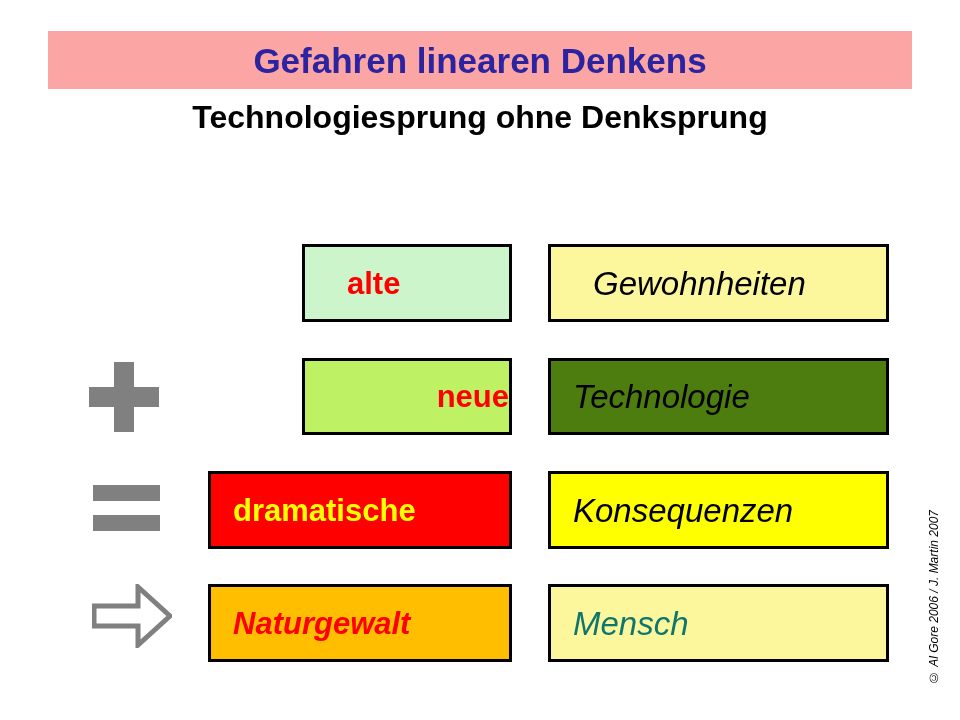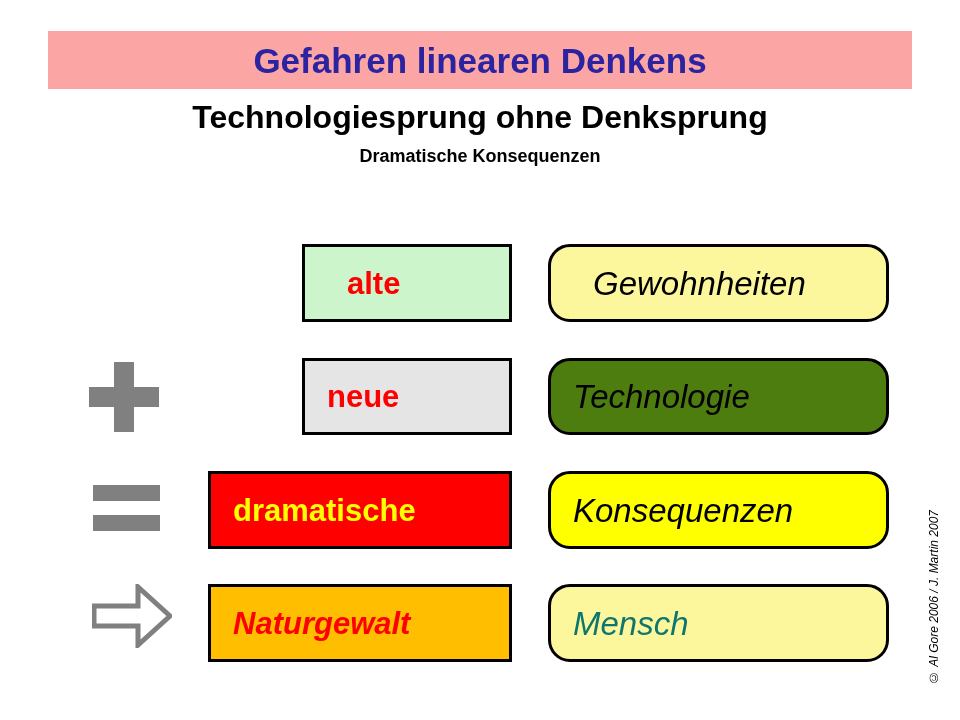--- a/index.html
+++ b/index.html
@@ -151,21 +151,21 @@
   }
 
   
   .row1 { top: 244px; height: 78px; padding-left: 20px; }
   .row2 { top: 358px; height: 77px; }
   .row3 { top: 471px; height: 78px; }
   .row4 { top: 584px; height: 78px; }
 
   .col-left-narrow { left: 302px; width: 210px; }
   .col-left-wide   { left: 208px; width: 304px; }
-  .col-right       { left: 548px; width: 341px; border-radius: 22px; }
+  .col-right       { left: 548px; width: 341px; }
 
   
   .copyright {
     position: absolute;
     left: 928px;
     top: 510px;
     font-family: "Liberation Sans", sans-serif;
     font-style: italic;
     font-size: 12px;
     color: #000000;
@@ -179,21 +179,20 @@
 </head>
 <body>
 
 <div id="slide" style="background: rgb(255, 255, 255);">
 
   <div class="title-banner" style="background: #fca5a5;">
     <div class="title-text" style="color: rgb(43, 35, 160);">Gefahren linearen Denkens</div>
   </div>
 
   <div class="subtitle-1">Technologiesprung ohne Denksprung</div>
-  <div class="subtitle-2">Dramatische Konsequenzen</div>
 
   <div class="op op-plus">
     <div class="bar-h" style="background: rgb(128, 128, 128);"></div>
     <div class="bar-v" style="background: rgb(128, 128, 128);"></div>
   </div>
 
   <div class="op op-equals">
     <div class="eq-bar top" style="background: rgb(128, 128, 128);"></div>
     <div class="eq-bar bottom" style="background: rgb(128, 128, 128);"></div>
   </div>
@@ -204,21 +203,21 @@
     </svg>
   </div>
 
   <div class="box row1 col-left-narrow" id="b-l-0" style="background: rgb(204, 245, 204); border-color: rgb(0, 0, 0);">
     <span class="box-label label-left" style="color: rgb(255, 0, 0);">alte</span>
   </div>
   <div class="box row1 col-right" id="b-r-0" style="background: rgb(252, 247, 157); border-color: rgb(0, 0, 0);">
     <span class="box-label label-right" style="color: rgb(0, 0, 0);">Gewohnheiten</span>
   </div>
 
-  <div class="box row2 col-left-narrow" id="b-l-1" style="background: #e5e5e5; border-color: rgb(0, 0, 0);">
+  <div class="box row2 col-left-narrow" id="b-l-1" style="background: #bef264; border-color: rgb(0, 0, 0); justify-content: flex-end;">
     <span class="box-label label-left" style="color: rgb(255, 0, 0);">neue</span>
   </div>
   <div class="box row2 col-right" id="b-r-1" style="background: #4d7c0f; border-color: rgb(0, 0, 0);">
     <span class="box-label label-right" style="color: rgb(0, 0, 0);">Technologie</span>
   </div>
 
   <div class="box row3 col-left-wide" id="b-l-2" style="background: rgb(255, 0, 0); border-color: rgb(0, 0, 0);">
     <span class="box-label label-left" style="color: rgb(255, 255, 0);">dramatische</span>
   </div>
   <div class="box row3 col-right" id="b-r-2" style="background: rgb(255, 255, 0); border-color: rgb(0, 0, 0);">

